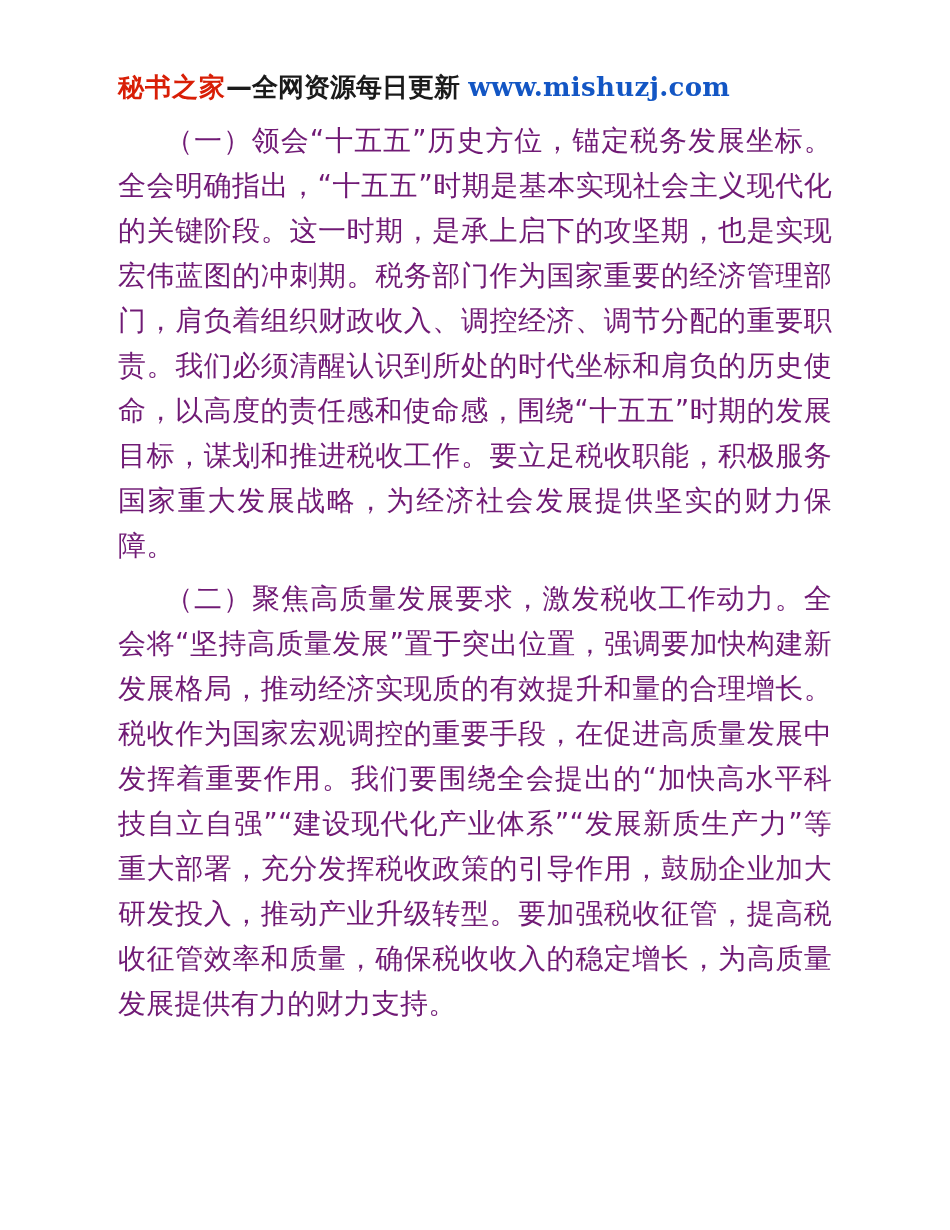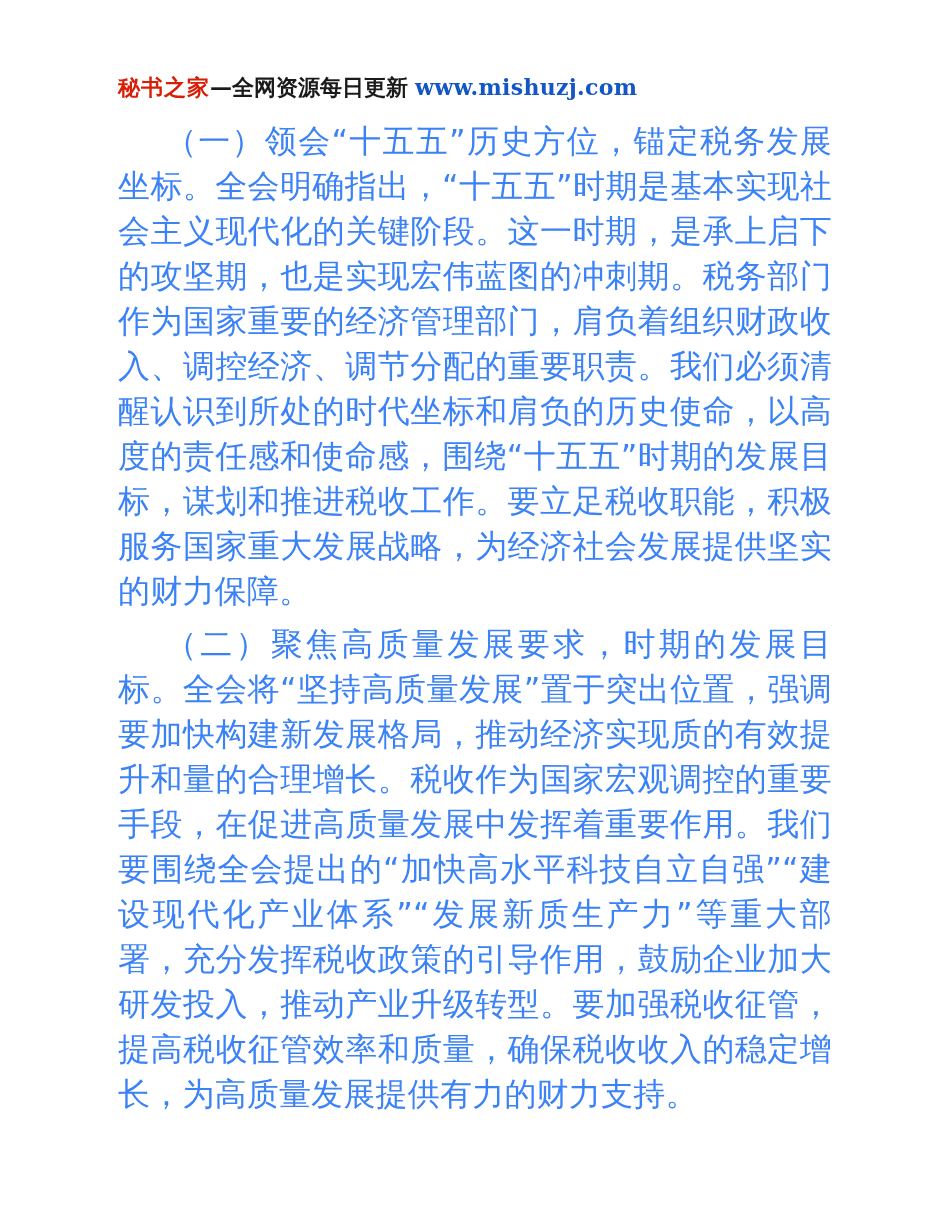--- a/index.html
+++ b/index.html
@@ -16,21 +16,21 @@
   }
   .page {
     width: 950px;
     height: 1230px;
     box-sizing: border-box;
     padding: 72px 118px 40px 118px;
     background: #ffffff;
     position: relative;
   }
   .watermark {
-    font-size: 22px;
+    font-size: 26px;
     line-height: 30px;
     margin-bottom: 16px;
     white-space: nowrap;
     font-family: "DejaVu Sans", "Liberation Sans", sans-serif;
   }
   .wm-brand {
     color: #d81e06;
     font-weight: 700;
     letter-spacing: 1px;
   }
@@ -42,23 +42,23 @@
     color: #1a1a1a;
     font-weight: 700;
   }
   .wm-url {
     color: #1356c4;
     font-weight: 700;
     font-family: "DejaVu Serif", "Liberation Serif", serif;
     letter-spacing: 0.3px;
   }
   .body-para {
-    font-size: 32px;
+    font-size: 28px;
     line-height: 45px;
-    color: #3b82f6;
+    color: #701a75;
     text-align: justify;
     text-justify: inter-ideograph;
     text-indent: 47px;
     margin: 0 0 8px 0;
     letter-spacing: 0.2px;
     font-family: "DejaVu Sans", "Liberation Sans", sans-serif;
   }
   .body-para:last-child {
     margin-bottom: 0;
   }
@@ -66,15 +66,15 @@
 </head>
 <body>
 
 <div class="page">
 
   <div class="watermark">
     <span class="wm-brand">秘书之家</span><span class="wm-sep">—</span><span class="wm-text">全网资源每日更新</span> <span class="wm-url">www.mishuzj.com</span>
   </div>
 
   <p class="body-para">（一）领会“十五五”历史方位，锚定税务发展坐标。全会明确指出，“十五五”时期是基本实现社会主义现代化的关键阶段。这一时期，是承上启下的攻坚期，也是实现宏伟蓝图的冲刺期。税务部门作为国家重要的经济管理部门，肩负着组织财政收入、调控经济、调节分配的重要职责。我们必须清醒认识到所处的时代坐标和肩负的历史使命，以高度的责任感和使命感，围绕“十五五”时期的发展目标，谋划和推进税收工作。要立足税收职能，积极服务国家重大发展战略，为经济社会发展提供坚实的财力保障。</p>
-  <p class="body-para">（二）聚焦高质量发展要求，时期的发展目标。全会将“坚持高质量发展”置于突出位置，强调要加快构建新发展格局，推动经济实现质的有效提升和量的合理增长。税收作为国家宏观调控的重要手段，在促进高质量发展中发挥着重要作用。我们要围绕全会提出的“加快高水平科技自立自强”“建设现代化产业体系”“发展新质生产力”等重大部署，充分发挥税收政策的引导作用，鼓励企业加大研发投入，推动产业升级转型。要加强税收征管，提高税收征管效率和质量，确保税收收入的稳定增长，为高质量发展提供有力的财力支持。</p>
+  <p class="body-para">（二）聚焦高质量发展要求，激发税收工作动力。全会将“坚持高质量发展”置于突出位置，强调要加快构建新发展格局，推动经济实现质的有效提升和量的合理增长。税收作为国家宏观调控的重要手段，在促进高质量发展中发挥着重要作用。我们要围绕全会提出的“加快高水平科技自立自强”“建设现代化产业体系”“发展新质生产力”等重大部署，充分发挥税收政策的引导作用，鼓励企业加大研发投入，推动产业升级转型。要加强税收征管，提高税收征管效率和质量，确保税收收入的稳定增长，为高质量发展提供有力的财力支持。</p>
 
 </div>
 
 </body></html>

